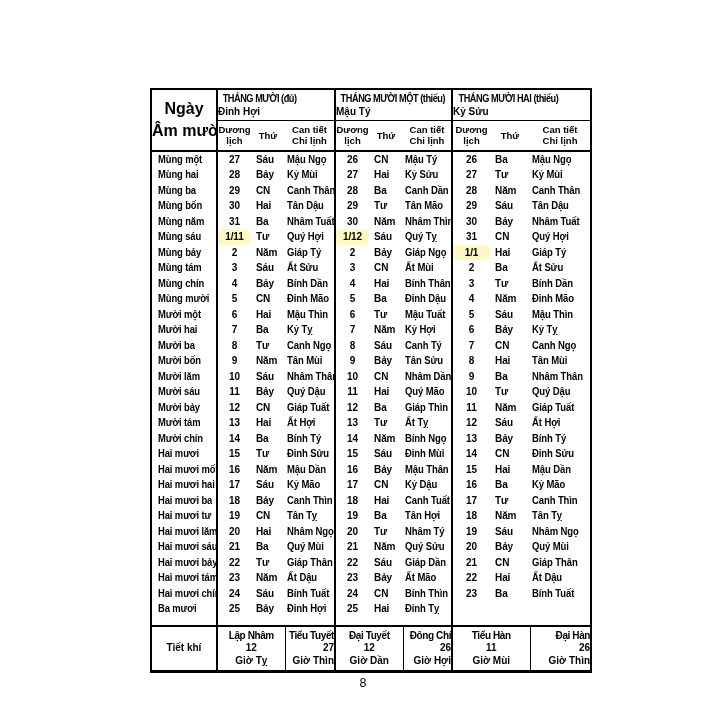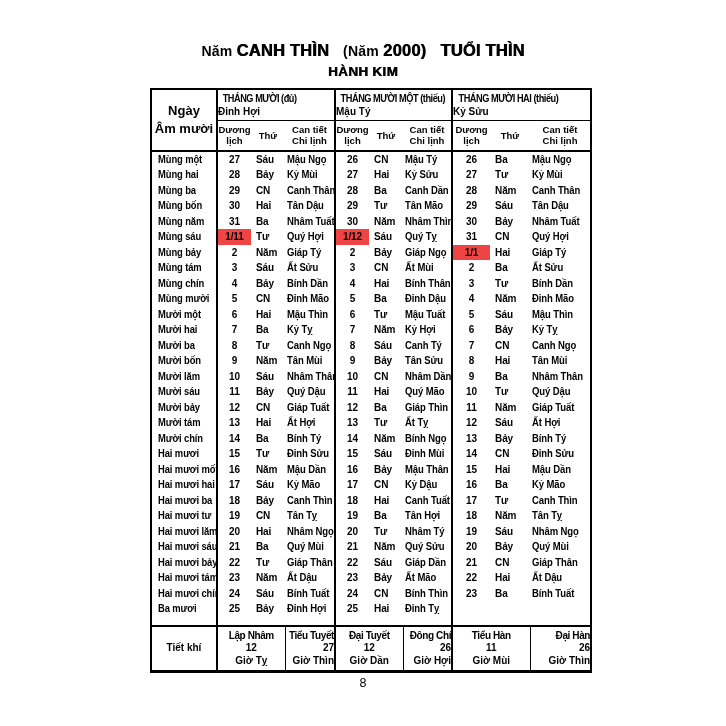--- a/index.html
+++ b/index.html
@@ -13,61 +13,52 @@
   .t1 .gap { margin-left:10px; }
   .t2 { font-size:13.5px; margin-top:4px; text-shadow:.5px 0 0 currentColor; letter-spacing:.3px; }
 
   .tblwrap { position:absolute; left:150px; top:88px; width:442px; }
   table { border-collapse:collapse; table-layout:fixed; width:100%;
           border:2px solid #000; border-bottom-width:3px; }
   th,td { font-weight:bold; overflow:hidden; white-space:nowrap; }
   .gs  { border-left:2px solid #000; }
   .tki { border-left:1.5px solid #000;text-align:right; }
 
-  thead th.dayh { border-bottom:2px solid #000; font-size:13px; 
+  thead th.dayh { border-bottom:2px solid #000; font-size:16px; 
                   vertical-align:middle; line-height:1.35; }
   thead th.mh   { border-bottom:1.5px solid #000; font-size:10px; text-align:left;
                   padding:3px 0 2px; line-height:1.25; height:30px; vertical-align:middle; }
   thead th.mh .mt { letter-spacing:-.5px; transform:scaleX(.92); transform-origin:center; }
   thead th.mh .ms { letter-spacing:0; }
   thead th.sh   { border-bottom:2px solid #000; font-size:9.5px; text-align:center;
                   vertical-align:middle; line-height:1.2; height:30px; padding:1px 0; }
 
   tbody td { font-size:10px; height:15.5px; line-height:15.5px; vertical-align:middle;
              letter-spacing:-.1px; }
   td.dn { text-align:left; padding-left:6px;margin-top:12px; }
   td.dn .dnt { display:inline-block; transform:scaleX(.94); transform-origin:left center; }
   td.sd { text-align:center; }
   td.wd { text-align:left; padding-left:5px; }
   td.cc { text-align:left; padding-left:2px; }
   td.cc .cct { display:inline-block; transform:scaleX(.95); transform-origin:left center; }
-  td.hl { background:#ef4444; }
+  td.hl { background:#fef9c3;border-radius:6px; }
   tr.spacer td { height:9px; line-height:9px; }
 
   tfoot th, tfoot td { border-top:2px solid #000; font-size:10px; line-height:12.5px;
                        text-align:center; vertical-align:middle; padding:3px 0; }
   tfoot .nm { letter-spacing:-.4px; }
 
   .pagenum { position:absolute; top:676px; left:0; width:100%; text-align:center;
              font-size:12.5px; font-weight:normal; }
 </style>
 </head>
 <body>
 
 <div class="page">
 
-  <div class="titles">
-    <div class="t1"><span>Năm</span>
-      <span class="hv">CANH THÌN</span>
-      <span class="gap">(Năm</span>
-      <span class="hv">2000)</span>
-      <span class="hv gap">TUỔI THÌN</span>
-    </div>
-    <div class="t2">HÀNH KIM</div>
-  </div>
 
   <div class="tblwrap">
     <table>
         <colgroup>
           <col style="width: 66px;">
           <col style="width: 34px;">
           <col style="width: 34px;">
           <col style="width: 50px;">
           <col style="width: 34px;">
           <col style="width: 34px;">

